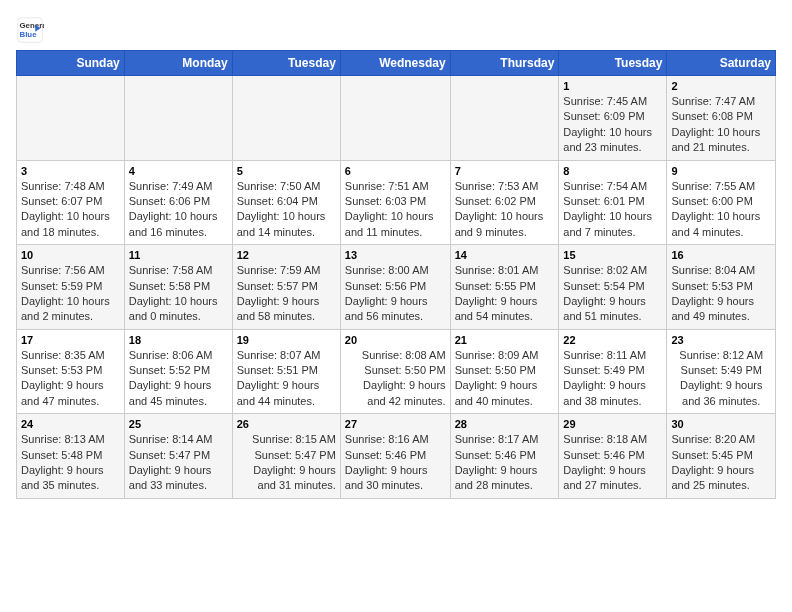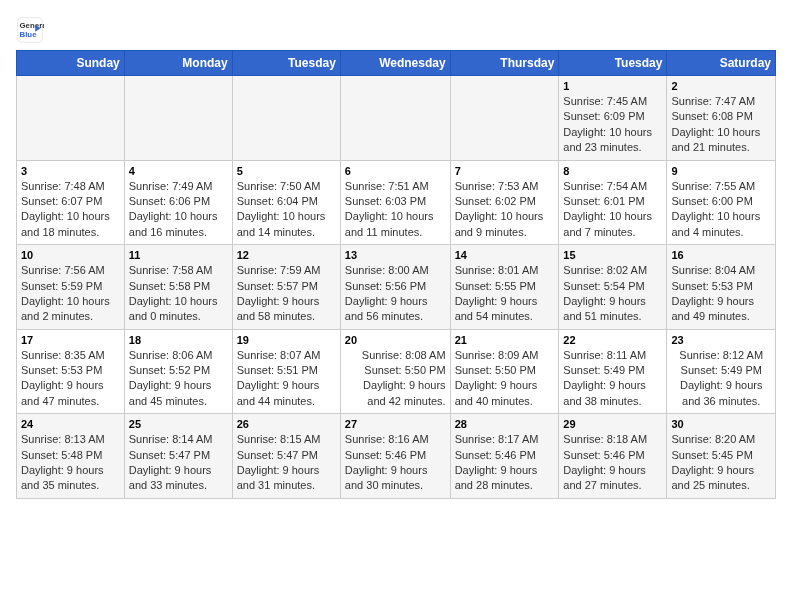--- a/index.html
+++ b/index.html
@@ -297,21 +297,21 @@
         </td>
         <td>
           <div class="day-num">25</div>
           <div class="day-info" style="white-space: pre-line;">Sunrise: 8:14 AM
 Sunset: 5:47 PM
 Daylight: 9 hours
 and 33 minutes.</div>
         </td>
         <td>
           <div class="day-num">26</div>
-          <div class="day-info" style="white-space: pre-line;">Sunrise: 8:15 AM
+          <div class="day-info" style="white-space: pre-line; text-align: right;">Sunrise: 8:15 AM
 Sunset: 5:47 PM
 Daylight: 9 hours
 and 31 minutes.</div>
         </td>
         <td>
           <div class="day-num">27</div>
           <div class="day-info" style="white-space: pre-line;">Sunrise: 8:16 AM
 Sunset: 5:46 PM
 Daylight: 9 hours
 and 30 minutes.</div>

